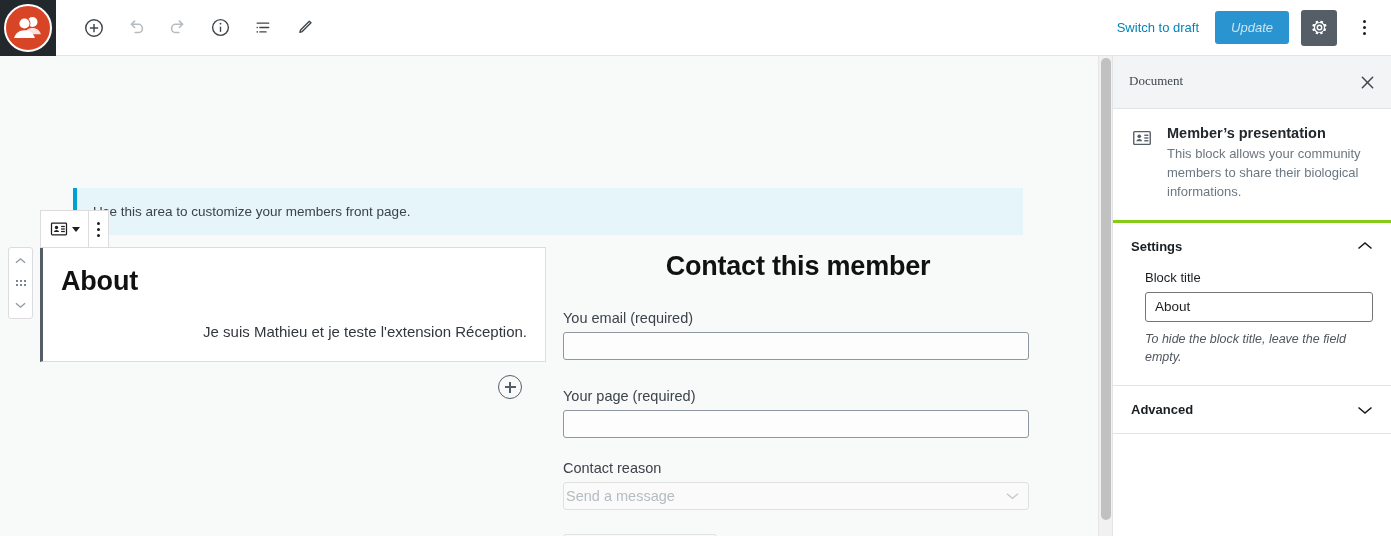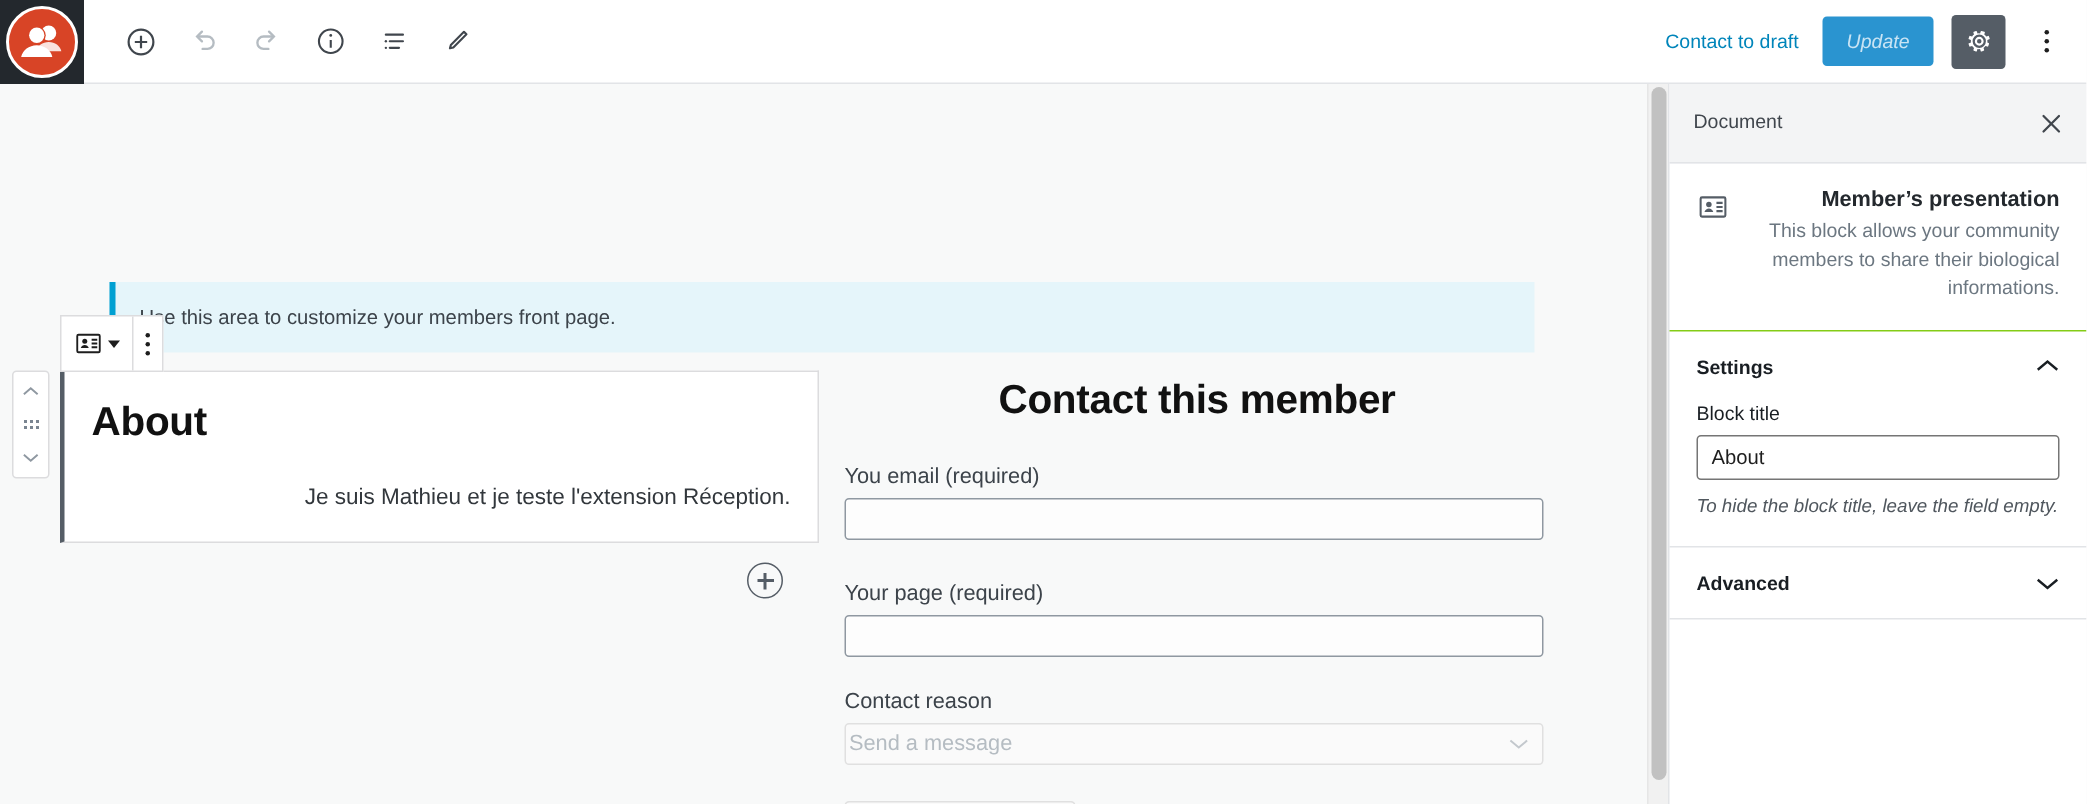--- a/index.html
+++ b/index.html
@@ -385,21 +385,21 @@
   .sb-tab {
     padding: 0 16px;
     display: flex;
     align-items: center;
     font-size: 13px;
     color: #40464d;
     background: none;
     border: none;
     border-bottom: 3px solid transparent;
     cursor: pointer;
-    font-family: Liberation Sans, sans-serif;
+    font-family: Liberation Serif, serif;
   }
   .sb-tab.active {
     font-weight: bold;
     color: #191e23;
     border-bottom-color: #00739c;
     background: #ffffff;
   }
   .sb-close {
     margin-left: auto;
     width: 48px;
@@ -408,22 +408,21 @@
     justify-content: center;
     background: none;
     border: none;
     cursor: pointer;
     color: #40464d;
   }
   .sb-card {
     display: flex;
     gap: 14px;
     padding: 16px 18px 18px 18px;
-    border-bottom: 1px solid #84cc16;
-    text-align: right;
+    border-bottom: 3px solid #84cc16;
   }
   .sb-card-icon { flex: 0 0 auto; color: #555d66; padding-top: 2px; }
   .sb-card-title {
     font-size: 14.5px;
     color: #23282d;
     margin: 0 0 4px 0;
   }
   .sb-card-desc {
     font-size: 13px;
     line-height: 1.45;
@@ -442,21 +441,21 @@
     box-sizing: border-box;
     cursor: pointer;
     font-family: inherit;
   }
   .sb-panel-head.open { border-bottom: none; }
   .sb-panel-title {
     font-size: 13px;
     font-weight: bold;
     color: #191e23;
   }
-  .sb-panel-body { padding: 0 18px 18px 18px; border-bottom: 1px solid #e2e4e7; }
+  .sb-panel-body { padding: 0 18px 18px 32px; border-bottom: 1px solid #e2e4e7; }
   .sb-field-label {
     font-size: 13px;
     color: #191e23;
     display: block;
     margin-bottom: 7px;
   }
   .sb-input {
     width: 100%;
     height: 30px;
     border: 1px solid #757575;
@@ -533,21 +532,21 @@
         </svg>
       </button>
       <button class="tb-btn">
         <svg width="21" height="21" viewBox="0 0 24 24" fill="none" stroke="currentColor" stroke-width="1.6" stroke-linejoin="round">
           <path d="M17.5 4.8l1.9 1.9-10 10-2.6.7.7-2.6z"></path>
         </svg>
       </button>
     </div>
 
     <div class="topbar-right">
-      <button class="link-draft">Contact to draft</button>
+      <button class="link-draft">Switch to draft</button>
       <button class="btn-update">Update</button>
       <button class="btn-gear">
         <svg width="19" height="19" viewBox="0 0 24 24" fill="currentColor">
           <path d="M12 8.3a3.7 3.7 0 1 0 0 7.4 3.7 3.7 0 0 0 0-7.4zm0 5.6a1.9 1.9 0 1 1 0-3.8 1.9 1.9 0 0 1 0 3.8z"></path>
           <path d="M20.4 13.6l-1.6-.5a6.9 6.9 0 0 0 0-2.2l1.6-.5a.6.6 0 0 0 .4-.8l-.6-1.7a.6.6 0 0 0-.8-.4l-1.6.5a7 7 0 0 0-1.6-1.6l.5-1.6a.6.6 0 0 0-.4-.8L14 3.4a.6.6 0 0 0-.8.4l-.5 1.6a7 7 0 0 0-2.2 0l-.5-1.6a.6.6 0 0 0-.8-.4l-1.7.6a.6.6 0 0 0-.4.8l.5 1.6a7 7 0 0 0-1.6 1.6l-1.6-.5a.6.6 0 0 0-.8.4l-.6 1.7a.6.6 0 0 0 .4.8l1.6.5a6.9 6.9 0 0 0 0 2.2l-1.6.5a.6.6 0 0 0-.4.8l.6 1.7a.6.6 0 0 0 .8.4l1.6-.5a7 7 0 0 0 1.6 1.6l-.5 1.6a.6.6 0 0 0 .4.8l1.7.6a.6.6 0 0 0 .8-.4l.5-1.6a7 7 0 0 0 2.2 0l.5 1.6a.6.6 0 0 0 .8.4l1.7-.6a.6.6 0 0 0 .4-.8l-.5-1.6a7 7 0 0 0 1.6-1.6l1.6.5a.6.6 0 0 0 .8-.4l.6-1.7a.6.6 0 0 0-.4-.8zM12 17.6A5.6 5.6 0 1 1 12 6.4a5.6 5.6 0 0 1 0 11.2z"></path>
         </svg>
       </button>
       <button class="btn-kebab">
         <span class="kebab-v">
             <i></i>

